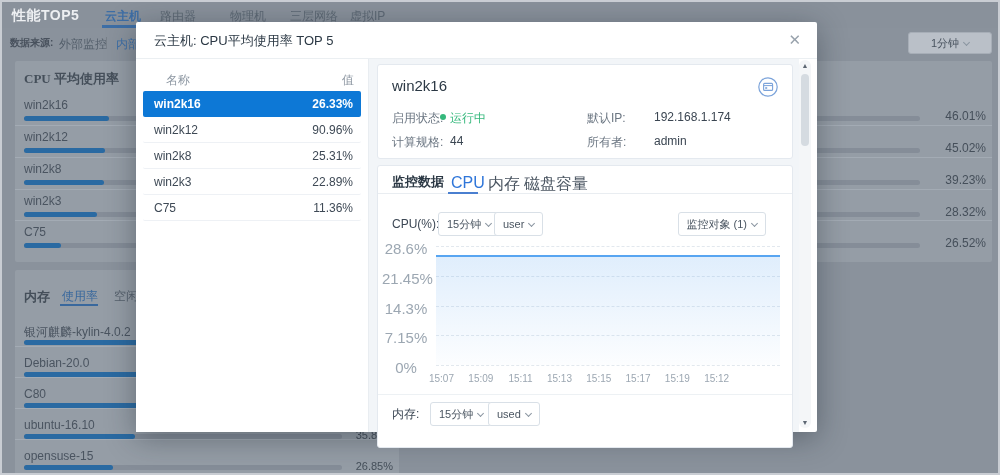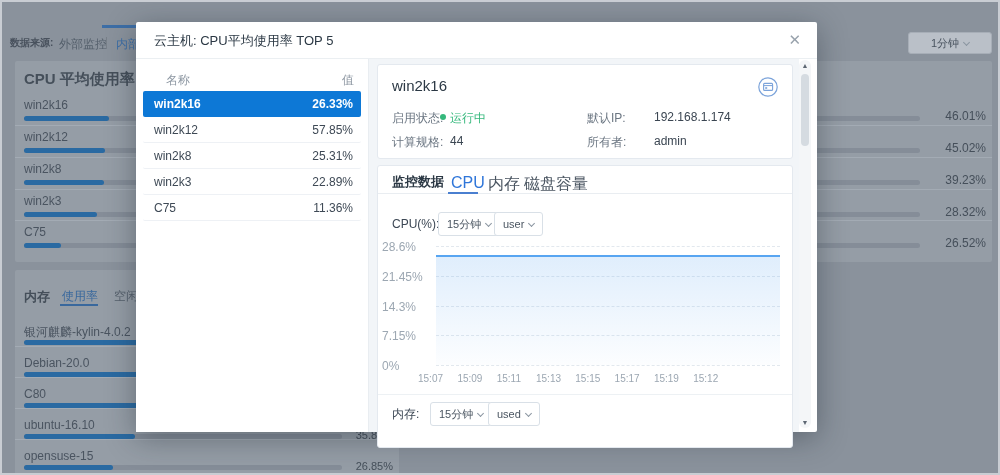--- a/index.html
+++ b/index.html
@@ -16,21 +16,21 @@
 
   .subbar-label{position:absolute;left:8px;top:34px;font-size:10px;font-weight:600;color:#49525e;}
   .src-link{position:absolute;top:34px;font-size:12px;color:#545f6b;}
   .src-link.active{color:#3d6ea6;}
   .src-divider{position:absolute;left:104px;top:35px;width:1px;height:12px;background:#788089;}
   .interval-btn{position:absolute;left:906px;top:30px;width:84px;height:22px;background:#bac0c8;
     border:1px solid #a7aeb7;border-radius:3px;font-size:11px;color:#49535f;text-align:center;line-height:20px;}
 
   .bg-card{position:absolute;background:#959da6;border-radius:2px;}
   #cpu-card{left:13px;top:59px;width:977px;height:201px;}
-  .bg-card-title{position:absolute;left:9px;top:9px;font-size:15px;font-weight:600;color:#454f5a;}
+  .bg-card-title{position:absolute;left:9px;top:9px;font-size:13px;font-weight:600;color:#454f5a;font-family:Liberation Serif, serif;}
   .bg-row{position:absolute;left:0;right:0;height:31px;}
   .bg-row.sep{border-top:1px solid #a3abb4;}
   .bg-row .r-name{position:absolute;left:9px;font-size:12px;color:#4a5460;}
   .bg-row .r-track{position:absolute;height:5px;border-radius:3px;background:#858d98;}
   .bg-row .r-fill{position:absolute;left:0;top:0;height:5px;border-radius:3px;background:#2a6aa2;}
   .bg-row .r-val{position:absolute;right:6px;width:80px;text-align:right;font-size:12px;color:#454f5a;}
   #cpu-card .r-name{top:4px;}
   #cpu-card .r-track{left:9px;width:896px;top:22px;}
   #cpu-card .r-val{top:15px;}
 
@@ -77,38 +77,46 @@
   .mon-tab{position:absolute;top:8px;font-size:16px;color:#4a5561;cursor:pointer;}
   .mon-tab.active{color:#2f76d9;}
   .mon-tab-underline{position:absolute;left:70px;top:26px;width:30px;height:2px;background:#4a7fd0;}
 
   .ctrl-label{position:absolute;font-size:12px;color:#3c4754;line-height:24px;}
   .select-btn{position:absolute;height:24px;background:#fff;border:1px solid #d9e0e7;border-radius:3px;
     font-size:11px;color:#4a5561;line-height:22px;padding:0 8px;cursor:pointer;white-space:nowrap;}
   .caret{display:inline-block;width:5px;height:5px;border-right:1.4px solid #8a95a0;border-bottom:1.4px solid #8a95a0;
     transform:rotate(45deg);margin-left:5px;vertical-align:2px;}
 
-  .y-tick{position:absolute;left:4px;width:48px;text-align:left;font-size:12px;color:#9ca7b2;}
+  .y-tick{position:absolute;left:4px;width:48px;text-align:center;font-size:15px;color:#9ca7b2;}
   .plot{position:absolute;left:58px;top:80px;width:344px;height:119px;}
   .gridline{position:absolute;left:0;right:0;border-top:1px dashed #e2e8ee;}
   #cpu-area{position:absolute;left:0;right:0;background:linear-gradient(180deg,rgba(110,175,242,.22),rgba(110,175,242,.02));}
   #cpu-line{position:absolute;left:0;right:0;border-top:2px solid #58a5f1;}
   .x-axis{position:absolute;left:58px;top:207px;width:344px;height:12px;}
-  .x-tick{position:absolute;width:36px;text-align:left;font-size:10px;color:#9ca7b2;}
+  .x-tick{position:absolute;width:36px;text-align:right;font-size:10px;color:#9ca7b2;}
   .mon-divider{position:absolute;left:0;right:0;top:228px;border-top:1px solid #edf1f4;}
 
   .scrollbar{position:absolute;left:663px;top:38px;width:12px;bottom:4px;background:#f4f6f8;border-radius:6px;}
   .sb-arrow{position:absolute;left:0;width:12px;text-align:center;font-size:7px;color:#5d6773;cursor:pointer;}
   .sb-thumb{position:absolute;left:2px;top:14px;width:8px;height:72px;background:#d5dbe1;border-radius:4px;cursor:pointer;}
 </style>
 </head>
 <body>
 
 <div class="screen">
 
+  <div class="topbar">
+    <span class="page-title">性能TOP5</span>
+    <span class="top-tab active" style="left:103px">云主机</span>
+    <span class="top-tab" style="left:158px">路由器</span>
+    <span class="top-tab" style="left:228px">物理机</span>
+    <span class="top-tab" style="left:288px">三层网络</span>
+    <span class="top-tab" style="left:348px">虚拟IP</span>
+  </div>
   <div class="top-tab-underline"></div>
 
   <span class="subbar-label">数据来源:</span>
   <span class="src-link" style="left:57px">外部监控</span>
   <span class="src-divider"></span>
   <span class="src-link active" style="left:114px">内部监控</span>
   <div class="interval-btn">
     <span>1分钟</span><span class="caret"></span>
   </div>
 
@@ -203,21 +211,21 @@
       <div class="vm-list-header">
         <span class="h-name">名称</span>
         <span class="h-val">值</span>
       </div>
       <div class="vm-row selected" style="top:32px">
         <span class="v-name">win2k16</span>
         <span class="v-val">26.33%</span>
       </div>
       <div class="vm-row plain" style="top:58px">
         <span class="v-name">win2k12</span>
-        <span class="v-val">57.85%</span>
+        <span class="v-val">90.96%</span>
       </div>
       <div class="vm-row plain" style="top:84px">
         <span class="v-name">win2k8</span>
         <span class="v-val">25.31%</span>
       </div>
       <div class="vm-row plain" style="top:110px">
         <span class="v-name">win2k3</span>
         <span class="v-val">22.89%</span>
       </div>
       <div class="vm-row plain" style="top:136px">
@@ -258,20 +266,23 @@
           <span class="mon-tab" style="left:146px">磁盘容量</span>
           <span class="mon-tab-underline"></span>
         </div>
 
         <span class="ctrl-label" style="left:14px;top:46px">CPU(%):</span>
         <span class="select-btn" style="left:60px;top:46px">
           <span>15分钟</span><span class="caret"></span>
         </span>
         <span class="select-btn" style="left:116px;top:46px">
           <span>user</span><span class="caret"></span>
+        </span>
+        <span class="select-btn" style="right:26px;top:46px">
+          <span>监控对象 (1)</span><span class="caret"></span>
         </span>
 
         <span class="y-tick" style="top:74px">28.6%</span>
         <span class="y-tick" style="top:103.7px">21.45%</span>
         <span class="y-tick" style="top:133.5px">14.3%</span>
         <span class="y-tick" style="top:163.2px">7.15%</span>
         <span class="y-tick" style="top:193px">0%</span>
 
         <div class="plot">
           <div class="gridline" style="top:0"></div>

